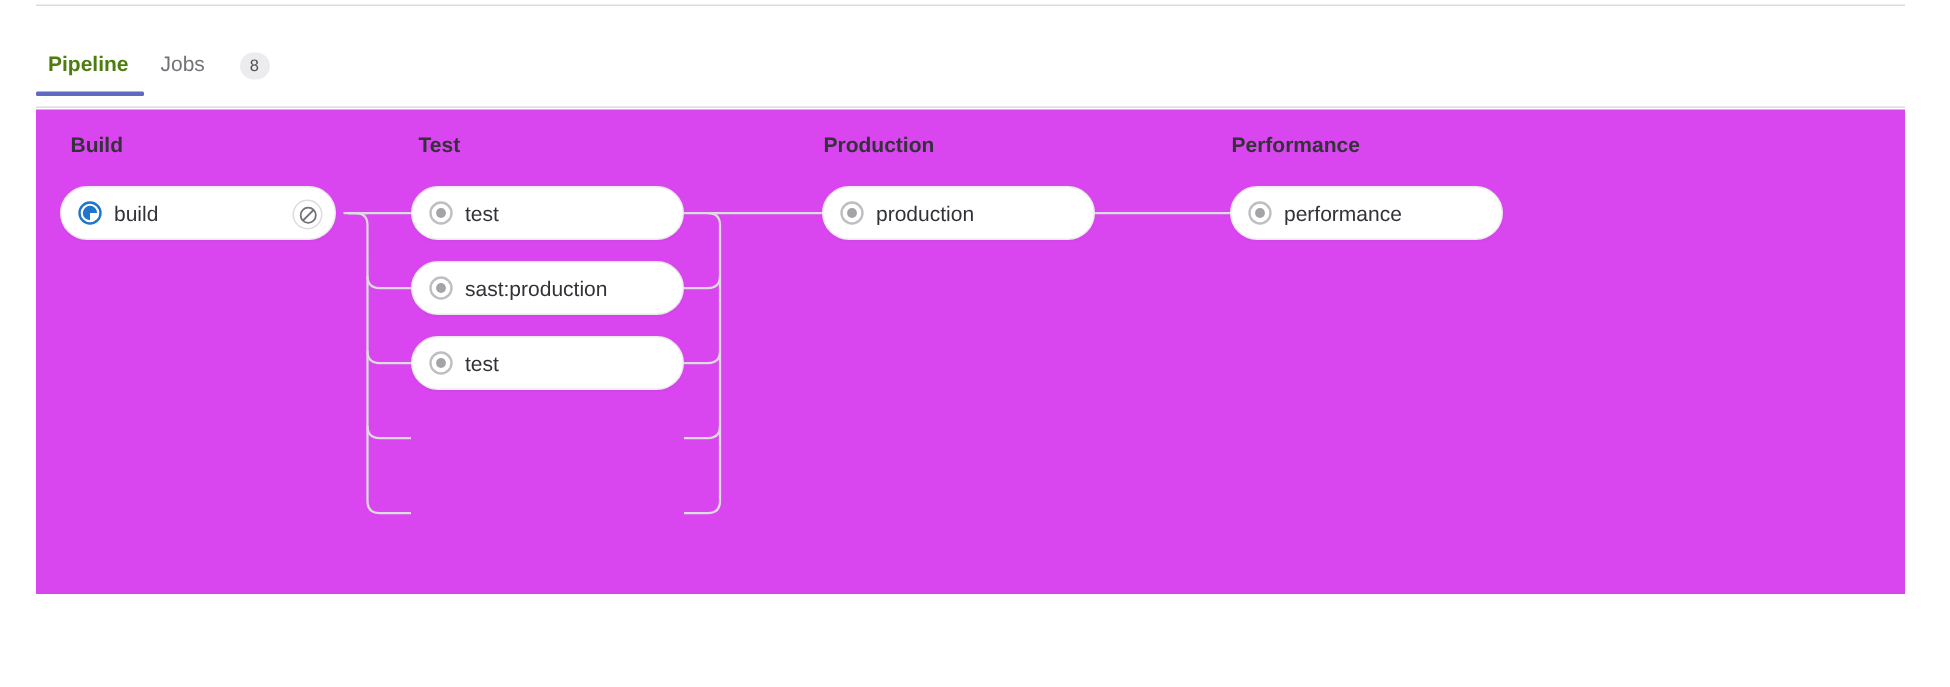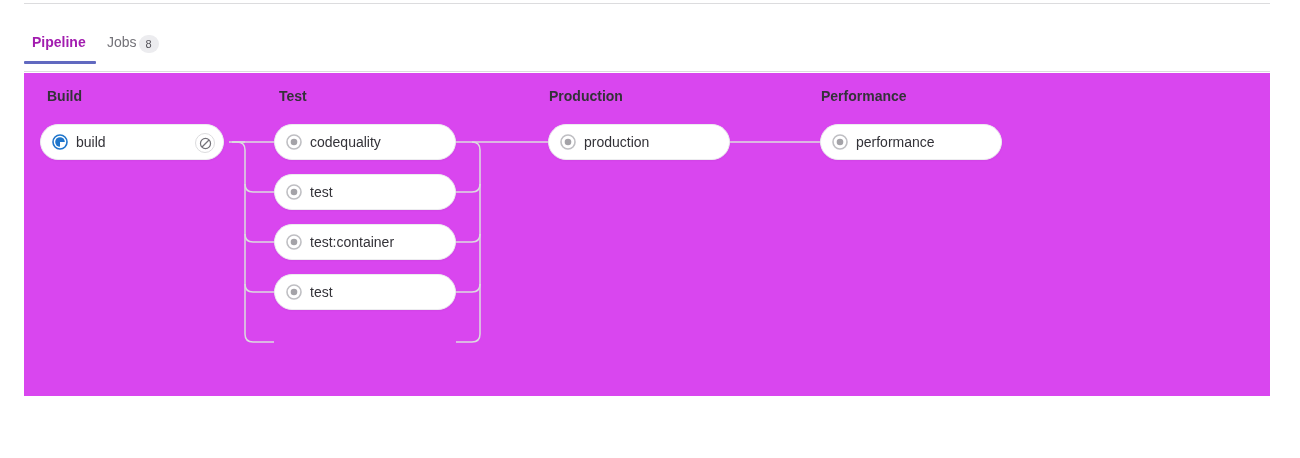--- a/index.html
+++ b/index.html
@@ -51,38 +51,38 @@
     align-items: flex-start;
     padding-top: 9px;
     box-sizing: border-box;
     font-size: 14px;
     cursor: pointer;
     white-space: nowrap;
   }
   .tab-pipeline {
     left: 32px;
     font-weight: bold;
-    color: #a21caf;
+    color: #4d7c0f;
   }
   .tab-pipeline .tab-active-bar {
     position: absolute;
     left: -8px;
     top: 36px;
     width: 72px;
     height: 3px;
     background: #6169c0;
     border-radius: 1px;
   }
   .tab-jobs {
     left: 107px;
     color: #737278;
     font-weight: normal;
   }
   .tab-jobs-label {
-    margin-right: 2px;
+    margin-right: 23px;
   }
   .badge-count {
     display: inline-block;
     background: #ececef;
     color: #535158;
     border-radius: 9px;
     font-size: 11px;
     line-height: 16px;
     padding: 1px 7px;
     position: relative;
@@ -250,43 +250,36 @@
         </span>
       </div>
 
     </div>
   </div>
 
   <div class="stage" style="left:232px;">
     <div class="stage-title" style="left:23px;">Test</div>
     <div class="job-list" style="left:18px;">
 
+
+
       <div class="job-node w-test">
         <svg class="status-icon" viewBox="0 0 16 16">
           <circle cx="8" cy="8" r="7" fill="#fff" stroke="#bfbfc3" stroke-width="1.6"></circle>
           <circle cx="8" cy="8" r="3.3" fill="#a4a3a8"></circle>
         </svg>
-        <span class="job-name">codequality</span>
-      </div>
-
+        <span class="job-name">test</span>
+      </div>
 
       <div class="job-node w-test">
         <svg class="status-icon" viewBox="0 0 16 16">
           <circle cx="8" cy="8" r="7" fill="#fff" stroke="#bfbfc3" stroke-width="1.6"></circle>
           <circle cx="8" cy="8" r="3.3" fill="#a4a3a8"></circle>
         </svg>
-        <span class="job-name">test</span>
-      </div>
-
-      <div class="job-node w-test">
-        <svg class="status-icon" viewBox="0 0 16 16">
-          <circle cx="8" cy="8" r="7" fill="#fff" stroke="#bfbfc3" stroke-width="1.6"></circle>
-          <circle cx="8" cy="8" r="3.3" fill="#a4a3a8"></circle>
-        </svg>
-        <span class="job-name">test:container</span>
+        <span class="job-name">sast:production</span>
       </div>
 
       <div class="job-node w-test">
         <svg class="status-icon" viewBox="0 0 16 16">
           <circle cx="8" cy="8" r="7" fill="#fff" stroke="#bfbfc3" stroke-width="1.6"></circle>
           <circle cx="8" cy="8" r="3.3" fill="#a4a3a8"></circle>
         </svg>
         <span class="job-name">test</span>
       </div>
 

